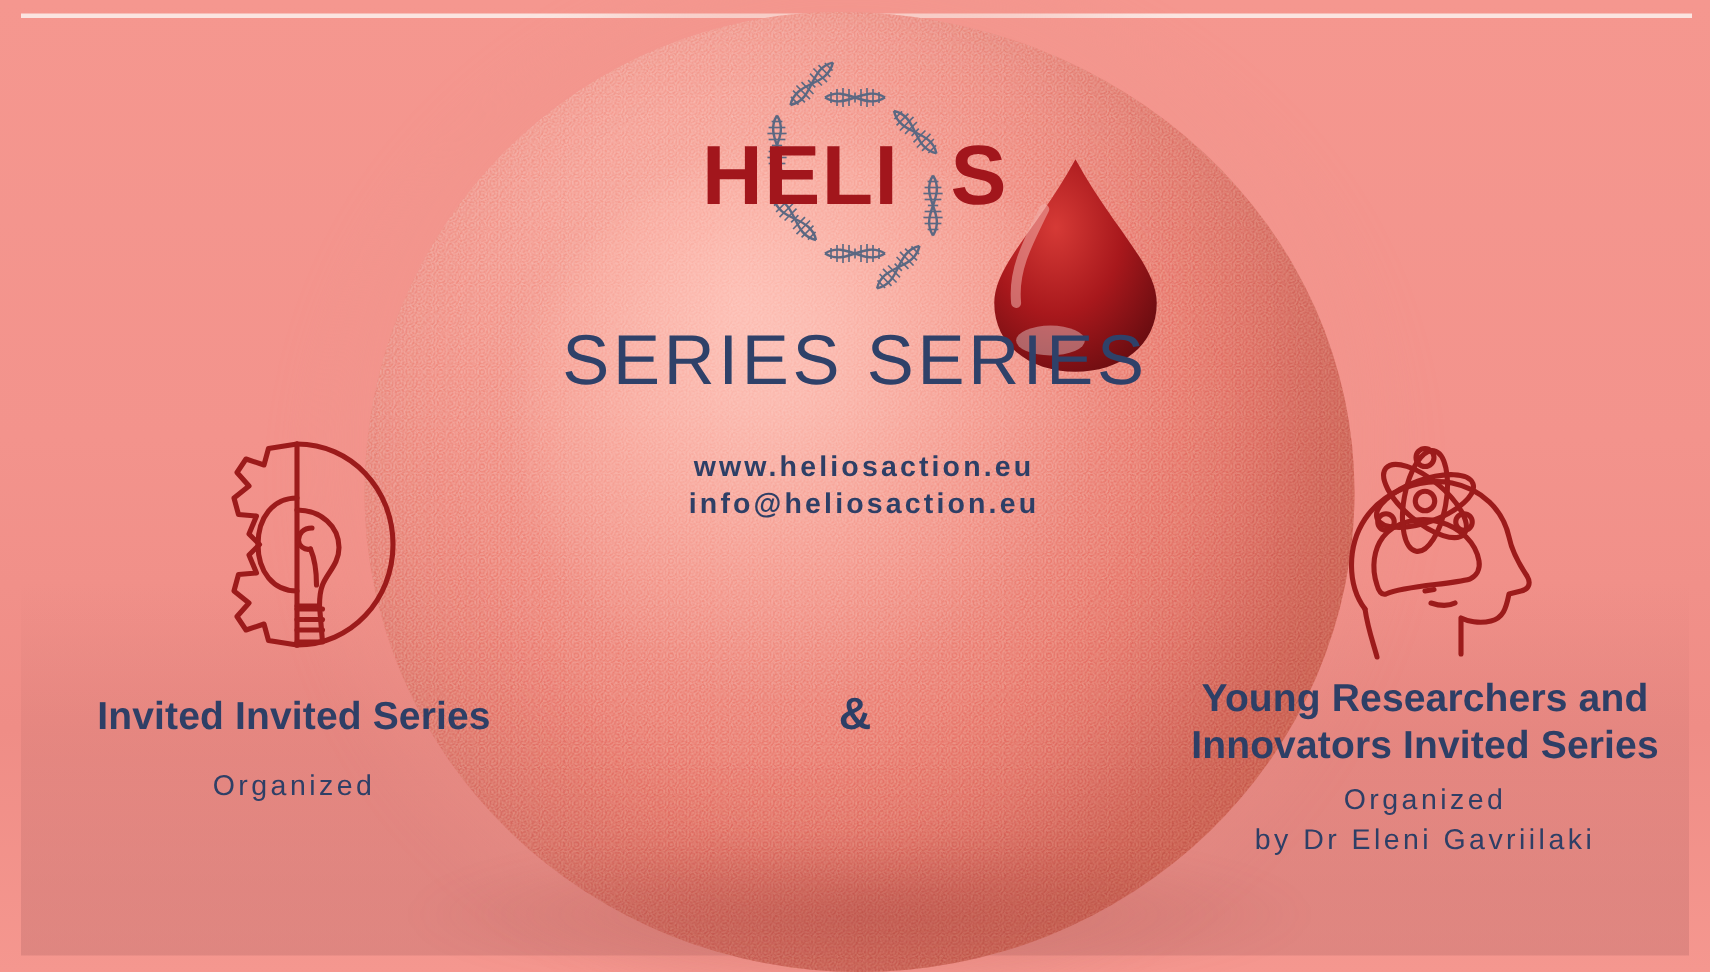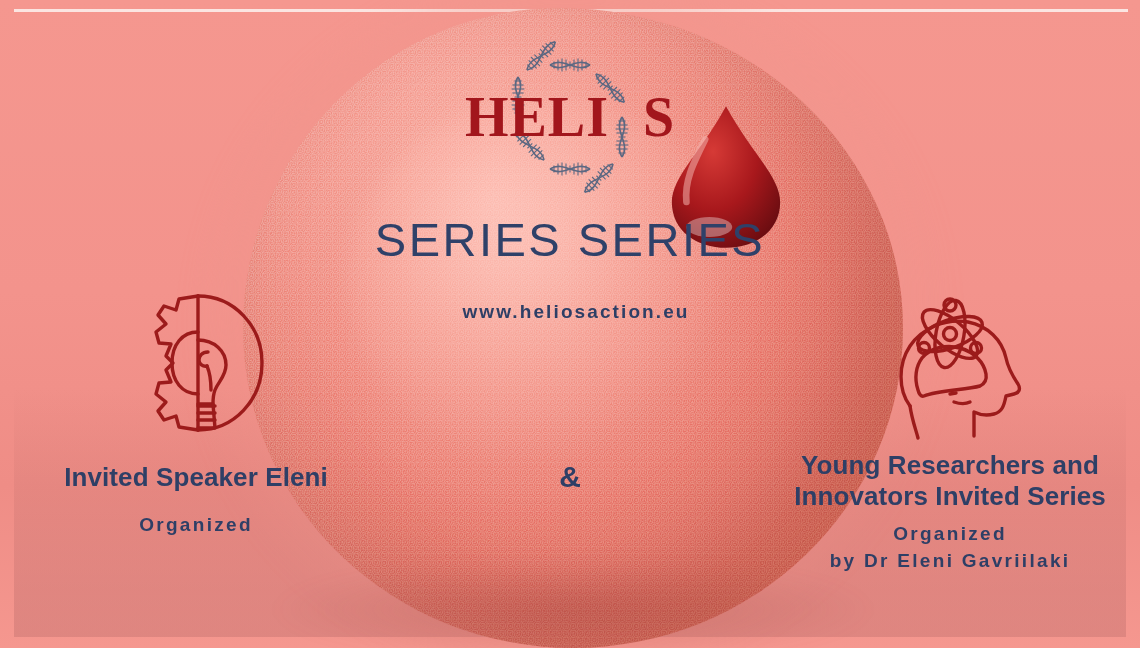--- a/index.html
+++ b/index.html
@@ -131,21 +131,21 @@
     width: 230px;
     height: 150px;
   }
   .logo svg { display:block; width:230px; height:150px; overflow: visible; }
   .logo-word {
     position: absolute;
     left: 0; right: 0;
     top: 50%;
     transform: translateY(-50%);
     text-align: center;
-    font-family: Liberation Serif, serif;
+    font-family: Liberation Sans, sans-serif;
     font-weight: bold;
     font-size: 56px;
     letter-spacing: 1px;
     color: #a2161c;
     line-height: 1;
     white-space: nowrap;
   }
   .logo-word .drop-slot {
     display: inline-block;
     width: 34px;
@@ -216,21 +216,21 @@
   .col-title {
     font-size: 26px;
     font-weight: bold;
     line-height: 31px;
     letter-spacing: 0.1px;
     margin: 0;
   }
   .col-sub {
     margin-top: 18px;
     font-size: 19px;
-    font-weight: bold;
+    font-weight: normal;
     letter-spacing: 2.3px;
     line-height: 27px;
   }
   .col-right .col-sub { margin-top: 8px; }
 
   .amp {
     position: absolute;
     left: 0; right: 0;
     top: 460px;
     text-align: center;
@@ -299,20 +299,21 @@
              <path d="M15 1 C 9 12, 2 18, 2 24 C 2 31, 8 35, 15 35 C 22 35, 28 31, 28 24 C 28 18, 21 12, 15 1 Z" fill="url(#dropg)"></path>
              <path d="M10 9 C 7 15, 5 19, 5.5 24" fill="none" stroke="#f2b0ab" stroke-width="1.6" stroke-linecap="round" opacity=".55"></path>
              <ellipse cx="11" cy="30" rx="5.5" ry="2.4" fill="#ffffff" opacity=".35"></ellipse>
            </svg></span><span>S</span></div>
     </div>
 
     <div class="headline">SERIES SERIES</div>
 
     <div class="contact">
       <div>www.heliosaction.eu</div>
+      <div>info@heliosaction.eu</div>
     </div>
 
     <div class="icon-left">
       <svg viewBox="0 0 160 150">
         <g fill="none" stroke="#9c1b1b" stroke-width="3.4" stroke-linejoin="round" stroke-linecap="round">
 
           <path d="M78 8
                    L59 11 L56 22 L44 18 L38 27 L46 36 L36 44 L39 55 L51 56
                    L46 68 L53 75 L46 82 L51 94 L39 95 L36 106 L46 114 L38 123
                    L44 132 L56 128 L59 139 L78 142"></path>
@@ -368,21 +369,21 @@
           <ellipse cx="62" cy="48" rx="34" ry="14" transform="rotate(100 62 48)"></ellipse>
           <circle cx="62" cy="48" r="6.5"></circle>
           <circle cx="62" cy="19" r="6"></circle>
           <circle cx="36" cy="62" r="5.5"></circle>
           <circle cx="88" cy="62" r="5.5"></circle>
         </g>
       </svg>
     </div>
 
     <div class="col col-left">
-      <div class="col-title">Invited Speaker Eleni</div>
+      <div class="col-title">Invited Invited Series</div>
       <div class="col-sub">
         <div>Organized</div>
       </div>
     </div>
 
     <div class="amp">&amp;</div>
 
     <div class="col col-right">
       <div class="col-title">
         <div>Young Researchers and</div>

